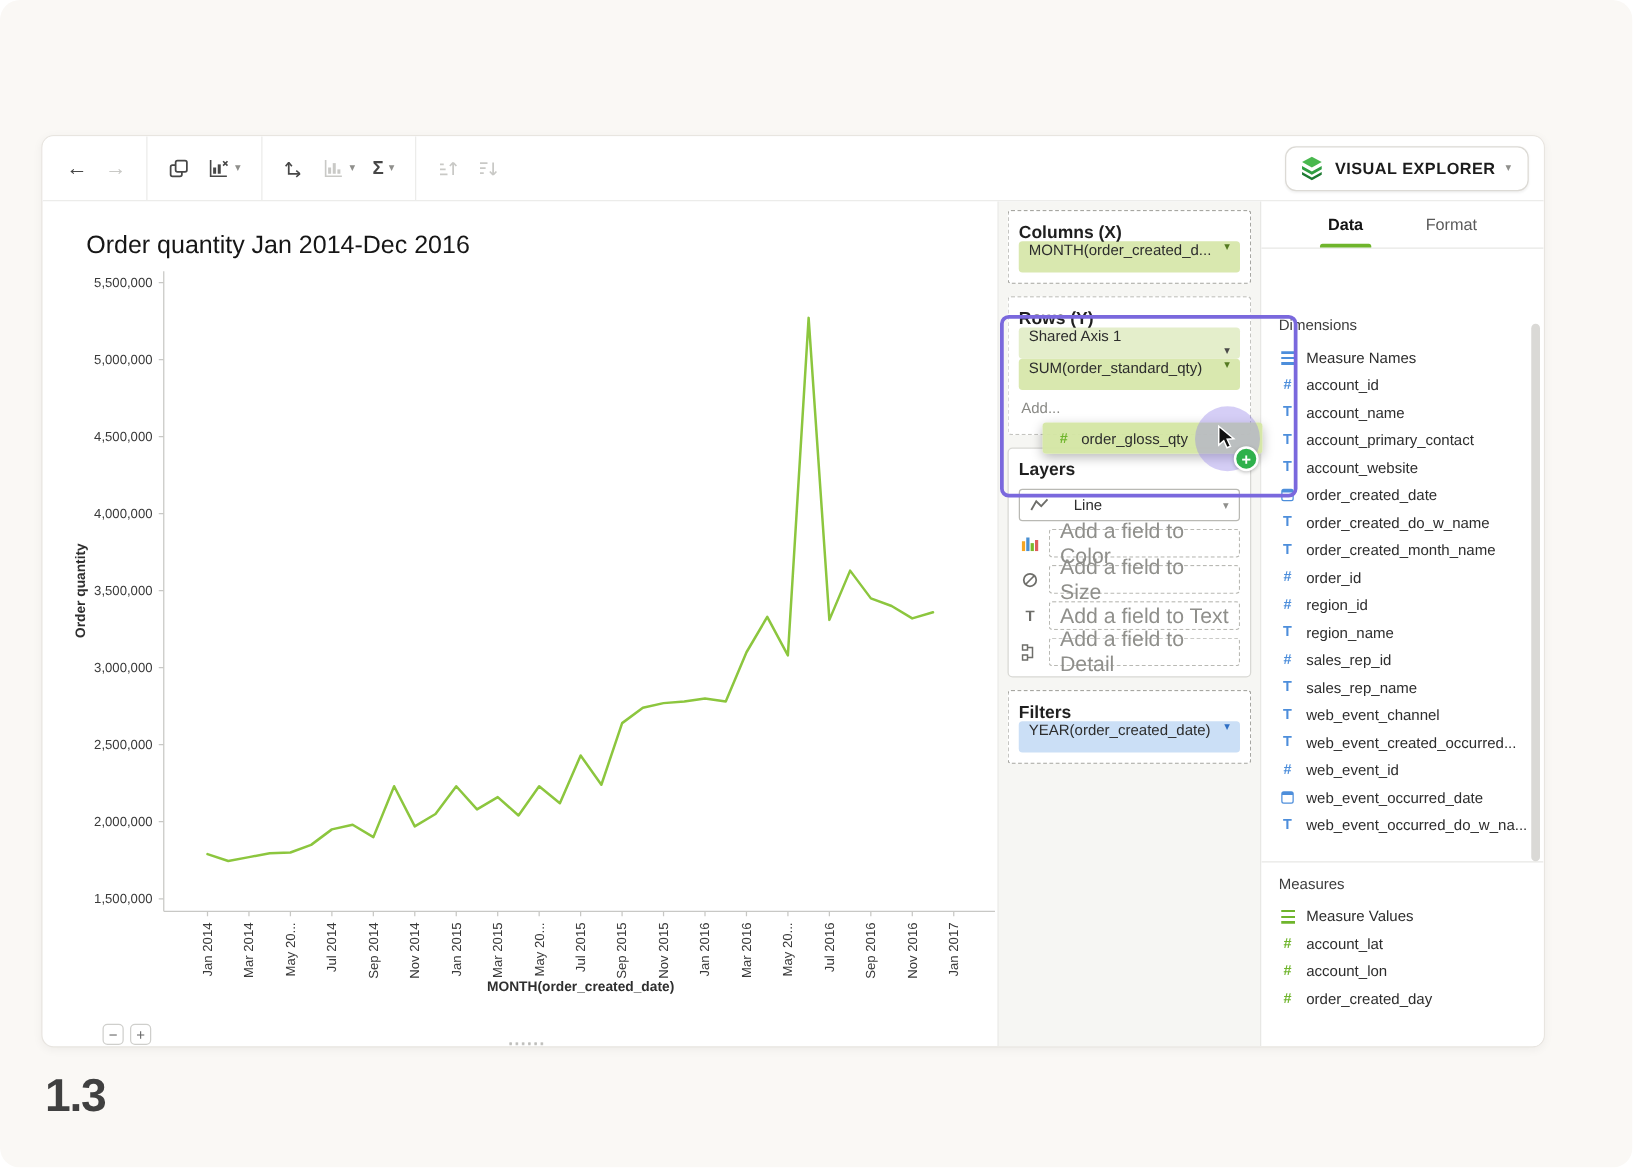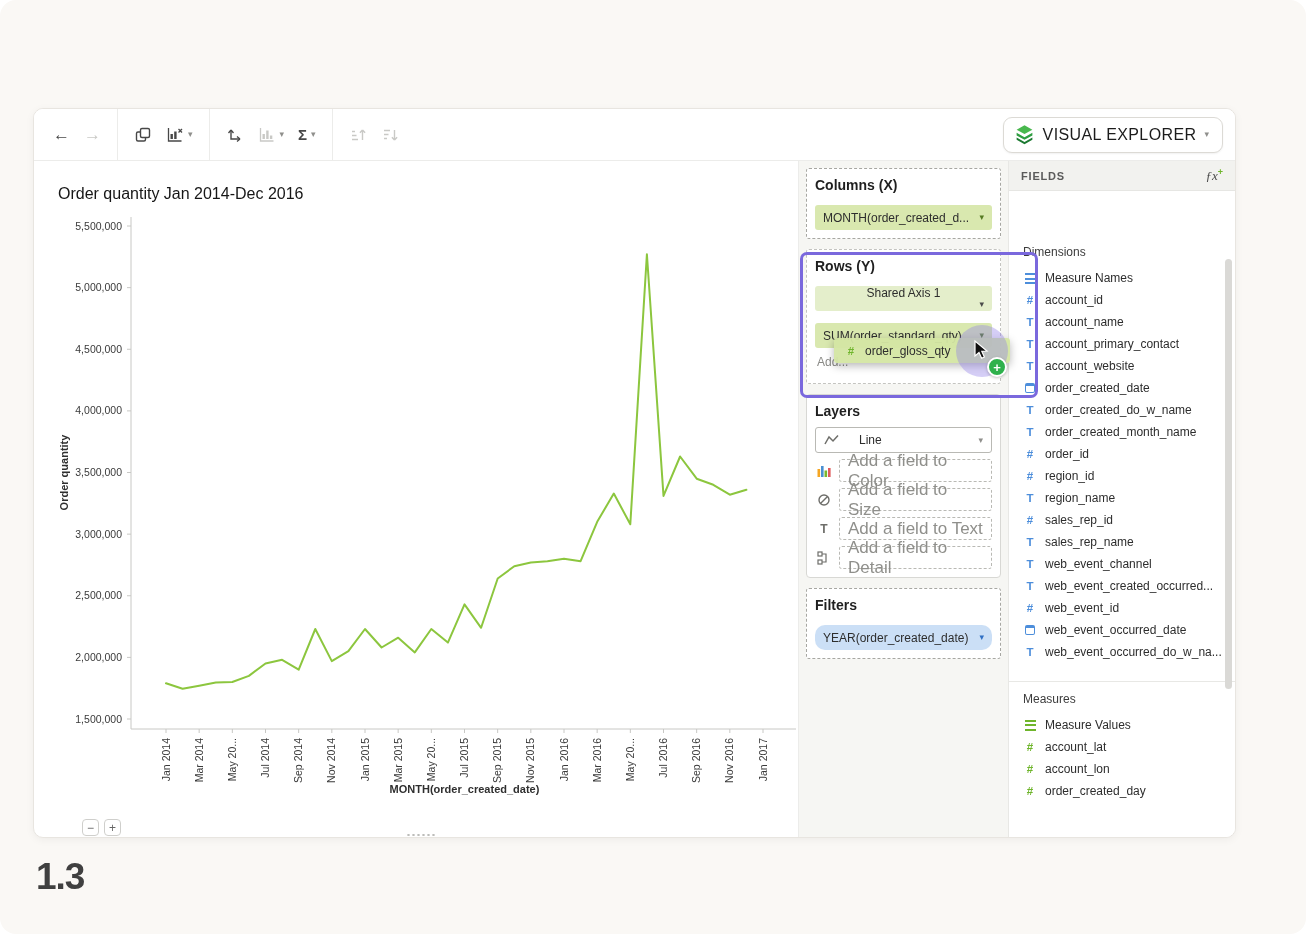--- a/index.html
+++ b/index.html
@@ -20,43 +20,43 @@
     border-bottom:1px solid #ececea; display:flex; align-items:center; padding:0 12px; background:#fff; z-index:5;}
   .tb-btn { background:none; border:0; display:flex; align-items:center; gap:4px;
     padding:6px 7px; color:#474747; font-family:inherit; cursor:pointer; }
   .tb-btn.disabled { color:#c9c9c6; cursor:default; }
   .tb-sep { width:1px; align-self:stretch; background:#ececea; margin:0 9px; }
   .tb-glyph { font-size:17px; line-height:1; }
   .caret { font-size:9px; color:#8f8f8c; line-height:1; }
   .ve-btn { margin-left:auto; display:flex; align-items:center; gap:8px; height:36px;
     padding:0 13px 0 10px; border:1px solid #dcdad5; border-radius:9px; background:#fff;
     box-shadow:0 1px 2px rgba(0,0,0,.06); font-family:inherit; cursor:pointer; }
-  .ve-label { font-size:16px; font-weight:400; letter-spacing:.4px; color:#1c1c1c; }
-  
-  .chart-title { position:absolute; left:24px; top:76px; font-size:16px; color:#161616; z-index:2;}
+  .ve-label { font-size:13px; font-weight:700; letter-spacing:.4px; color:#1c1c1c; }
+  
+  .chart-title { position:absolute; left:35px; top:76px; font-size:20px; color:#161616; z-index:2;}
   .chart-wrap { position:absolute; left:20px; top:100px; width:745px; height:600px; }
   .zoom-btn { position:absolute; width:17px; height:17px; border:1px solid #cfcfcc; border-radius:4px;
     background:#fff; color:#666; font-size:12px; line-height:14px; text-align:center; padding:0; cursor:pointer;}
   .zoom-minus { left:48px; top:710px; }
   .zoom-plus  { left:70px; top:710px; }
   .drag-dots { position:absolute; left:372px; top:724px; width:30px; height:8px;
     background: radial-gradient(circle, #bdbdba 1px, transparent 1.3px) 0 0/5px 4px repeat; cursor:grab;}
   
   .shelf-panel { position:absolute; left:764px; top:52px; width:210px; bottom:0;
     background:#f6f6f3; border-left:1px solid #ececea; padding:7px; }
   .shelf-card { background:#fff; border:1px dashed #a7a7a2; border-radius:3px; padding:8px; margin-bottom:10px; }
   .shelf-card.solid { border:1px solid #d8d8d4; border-radius:4px; }
   .shelf-title { font-size:14px; font-weight:700; color:#1f1f1f; }
-  .pill { display:flex; align-items:center; height:25px; border-radius:3px; padding:0 8px;
-    font-size:12px; color:#2d2d2d; margin-top:12px; cursor:pointer; }
+  .pill { display:flex; align-items:flex-start; height:25px; border-radius:3px; padding:0 8px;
+    font-size:12px; color:#2d2d2d; margin-top:0; cursor:pointer; }
   .pill .pill-text { white-space:nowrap; overflow:hidden; }
   .pill .caret { margin-left:auto; }
   .pill-green { background:#d9e8af; } .pill-green .caret { color:#557a22; }
   .pill-lightgreen { background:#e4eecb;flex-direction:column; } .pill-lightgreen .caret { color:#4a4a4a; }
-  .pill-blue { background:#cbdff6;border-radius:10px; } .pill-blue .caret { color:#2f6fc4; }
+  .pill-blue { background:#cbdff6; } .pill-blue .caret { color:#2f6fc4; }
   .add-slot { margin-top:7px; font-size:12px; color:#8a8a86; padding-left:2px; height:20px; }
   .rows-card { border:1px dashed #c4c4c0; }
   .rows-highlight { position:absolute; left:766px; top:143px; width:238px; height:146px;
     border:3px solid #7a68dd; border-radius:7px; pointer-events:none; z-index:30; }
   
   .mark-select { display:flex; align-items:center; gap:20px; height:26px; margin-top:8px;
     border:1px solid #b9b9b4; border-radius:3px; padding:0 8px; font-size:12px; color:#2d2d2d;
     background:#fff; cursor:pointer;}
   .mark-select .caret { margin-left:auto; }
   .layer-row { display:flex; align-items:center; gap:6px; margin-top:6px; }
@@ -340,23 +340,23 @@
       <span class="fi fi-hash"></span>
       <span>order_gloss_qty</span>
     </div>
     <div class="drag-halo"></div>
     <svg class="drag-cursor" width="22" height="22" viewBox="0 0 22 22">
       <path d="M5 2 L5 17 L9 13.5 L11.6 19.2 L14.4 18 L11.8 12.4 L17 12 Z" fill="#111" stroke="#fff" stroke-width="1.2"></path>
     </svg>
     <div class="plus-badge">+</div>
 
     <div class="fields-panel">
-      <div class="fields-bar">
-        <span class="fields-bar-label">FIELDS</span>
-        <span class="fx-icon">ƒx<sup>+</sup></span>
+      <div class="tabs">
+        <div class="tab active">Data</div>
+        <div class="tab">Format</div>
       </div>
       <div class="fields-body">
         <div class="section-label">Dimensions</div>
         <div class="dim-list">
   <div class="field-row">
     <span class="fi fi-measure"></span>
     <span class="field-label">Measure Names</span>
   </div>
 
   <div class="field-row">

